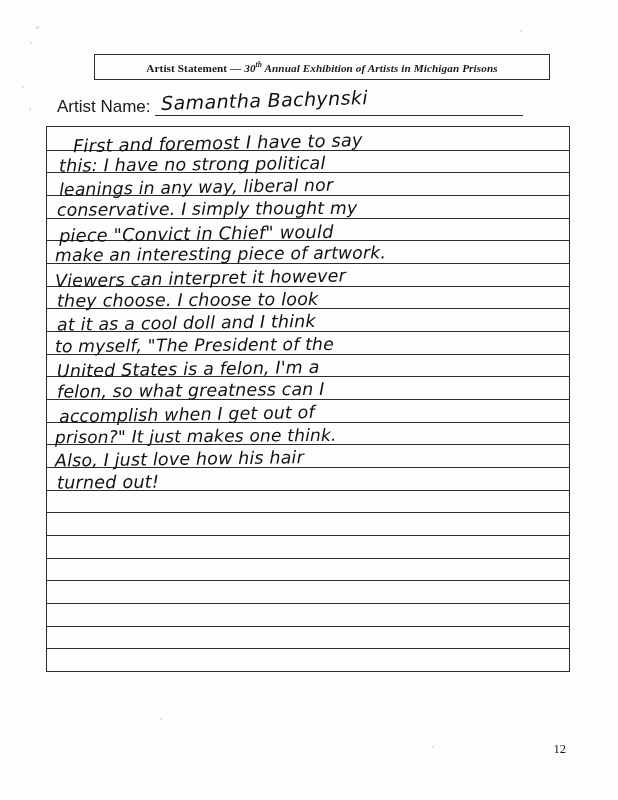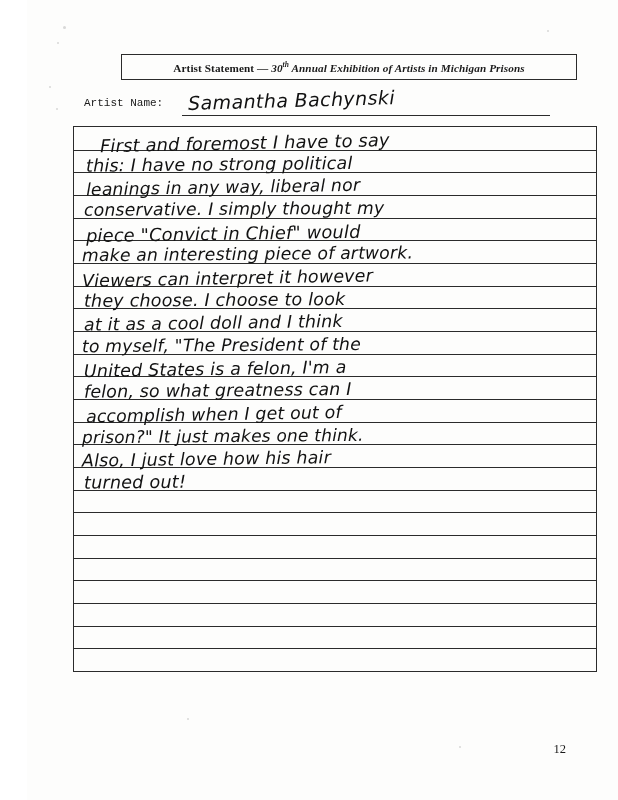--- a/index.html
+++ b/index.html
@@ -13,21 +13,20 @@
     position: relative;
     font-family: "Liberation Serif", serif;
     color: #1a1a1a;
     overflow: hidden;
   }
 
   .page {
     position: absolute;
     inset: 0;
     background: #fdfdfc;
-    margin-left: 27px;
   }
 
   
   .speck {
     position: absolute;
     background: #b9b9b9;
     border-radius: 50%;
     opacity: .55;
   }
 
@@ -59,22 +58,22 @@
     position: absolute;
     left: 57px;
     top: 91px;
     width: 500px;
     height: 28px;
   }
   .name-label {
     position: absolute;
     left: 0;
     top: 6px;
-    font-size: 11px;
-    font-family: Liberation Mono, monospace;
+    font-size: 17px;
+    font-family: Liberation Sans, sans-serif;
   }
   .name-rule {
     position: absolute;
     left: 98px;
     top: 24px;
     width: 368px;
     height: 1px;
     background: #2b2b2b;
   }
   .name-hand {

